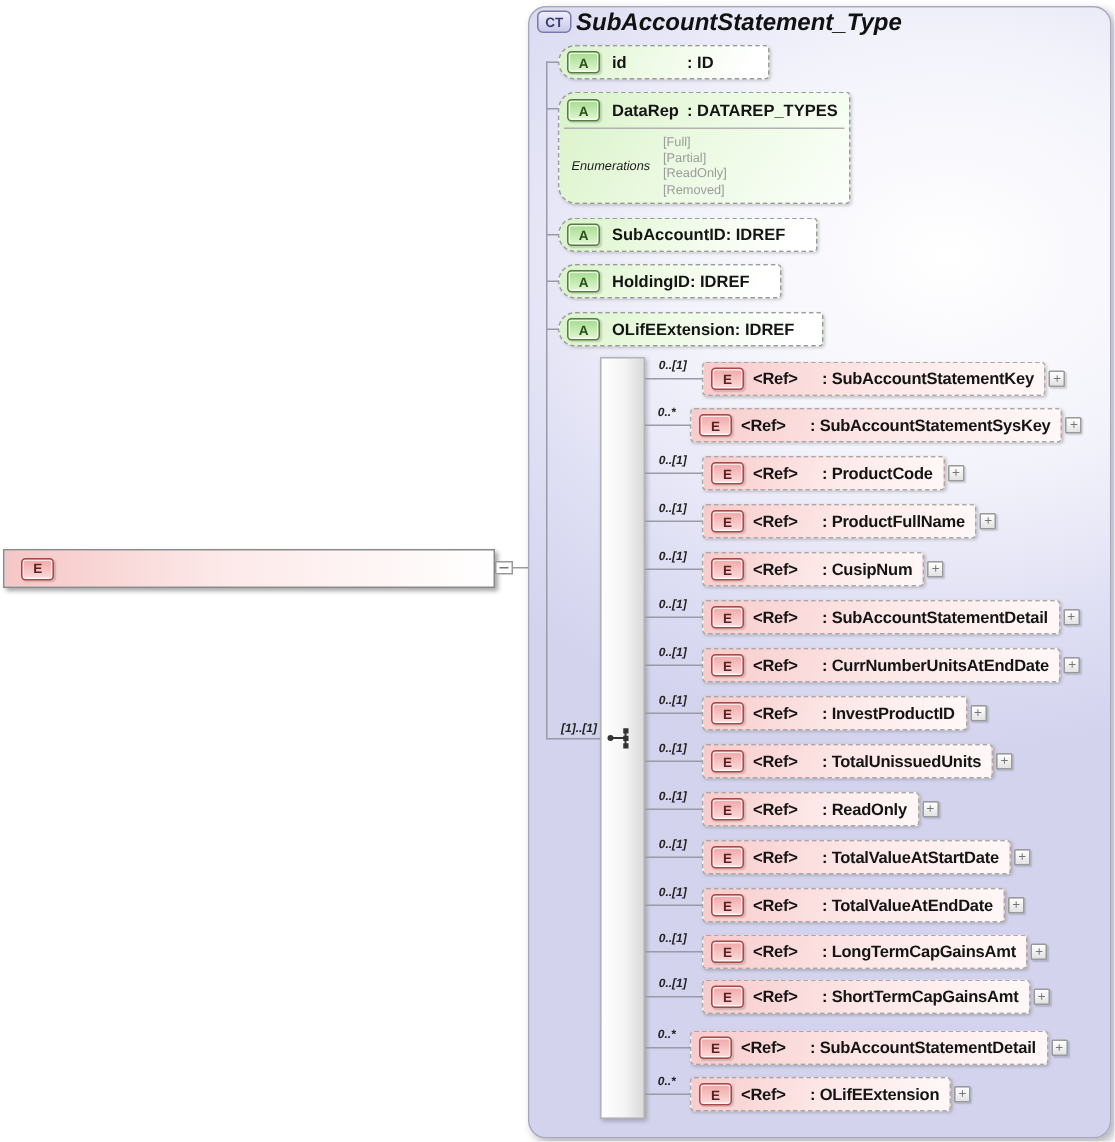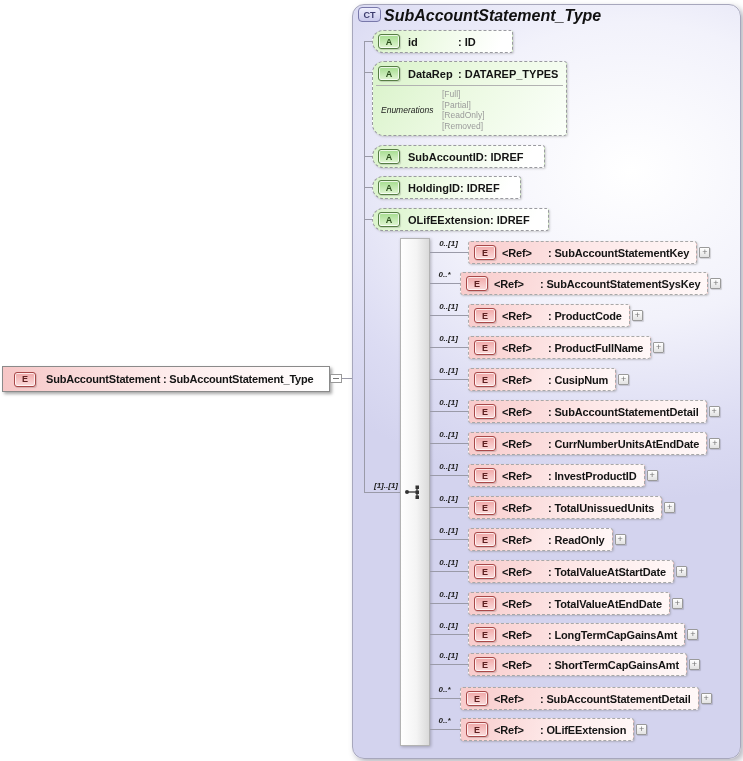--- a/index.html
+++ b/index.html
@@ -114,21 +114,20 @@
     border:1px solid #999;background:#ffffff;box-sizing:border-box;
     display:flex;align-items:center;justify-content:center;
   }
   .collapse span{display:block;width:6px;height:0;border-top:1px solid #777;}
 </style>
 </head>
 <body>
 
 <div class="rootbox">
   <span class="ebadge">E</span>
-  <span class="lbl">SubAccountStatement : SubAccountStatement_Type</span>
 </div>
 <div class="collapse">
     <span></span>
   </div>
 <div class="hline" style="left:342px;top:378px;width:10px;"></div>
 
 <div class="ct-container"></div>
 <div class="ct-badge">CT</div>
 <div class="ct-title">SubAccountStatement_Type</div>
 

